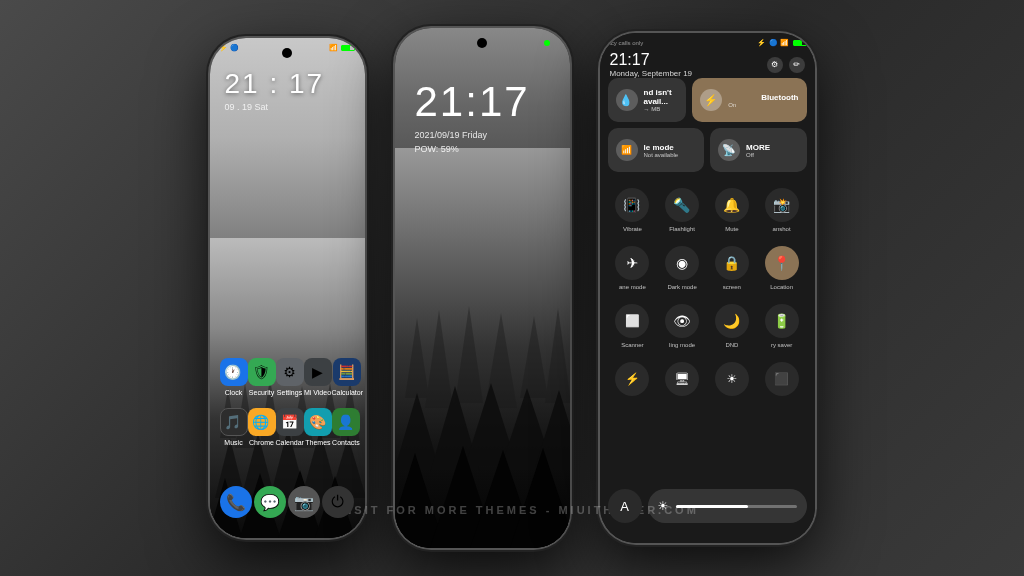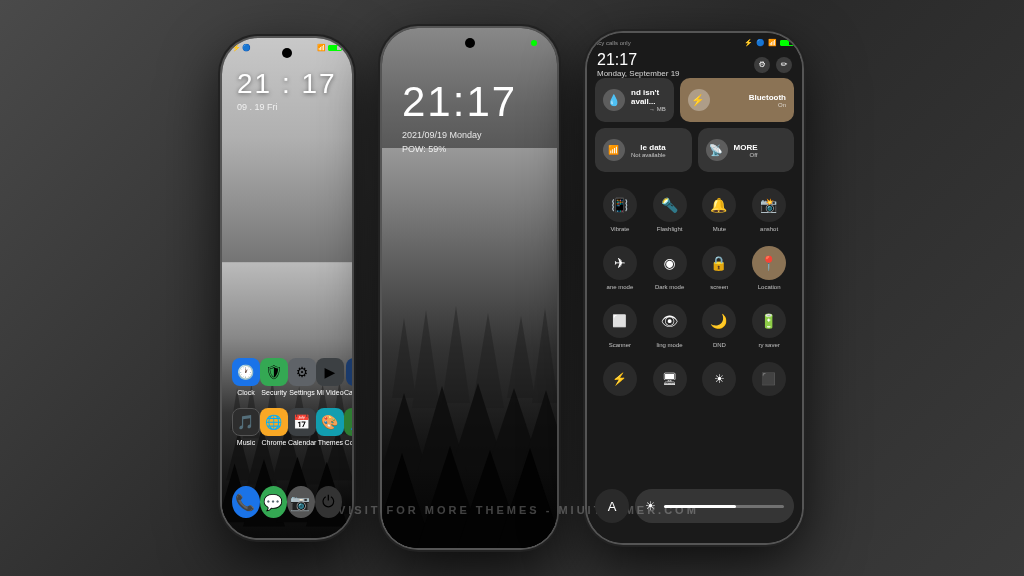--- a/index.html
+++ b/index.html
@@ -35,21 +35,21 @@
       border-radius: 36px;
       background: #111;
       box-shadow: 0 0 0 2px #555, 0 0 0 4px #222, 0 20px 60px rgba(0,0,0,0.8);
       position: relative;
       overflow: hidden;
       display: flex;
       flex-direction: column;
     }
 
     .phone-left {
-      width: 130px;
+      width: 155px;
       height: 500px;
     }
 
     .phone-center {
       width: 175px;
       height: 520px;
     }
 
     .phone-right {
       width: 215px;
@@ -348,21 +348,20 @@
       flex-shrink: 0;
     }
 
     .tile-active .tile-icon {
       background: rgba(255,255,255,0.3);
     }
 
     .tile-text {
       display: flex;
       flex-direction: column;
-      align-items: flex-end;
     }
 
     .tile-title {
       font-size: 8px;
       font-weight: 600;
       color: white;
     }
 
     .tile-sub {
       font-size: 6px;
@@ -528,21 +527,21 @@
       <div class="status-icons">
         <span style="font-size:7px;">📶</span>
         <div class="battery-bar">
             <div class="battery-fill"></div>
           </div>
       </div>
     </div>
 
     <div class="home-clock">
       <div class="home-time">21 : 17</div>
-      <div class="home-date">09 . 19  Fri</div>
+      <div class="home-date">09 . 19  Sat</div>
     </div>
 
     <div class="app-grid">
       <div class="app-row">
         <div class="app-item">
           <div class="app-icon icon-blue">🕐</div>
           <div class="app-label">Clock</div>
         </div>
         <div class="app-item">
           <div class="app-icon icon-green">🛡</div>
@@ -631,21 +630,21 @@
         </g>
       </svg>
     </div>
 
     <div style="position:absolute;top:12px;right:20px;width:6px;height:6px;background:#0f0;border-radius:50%;z-index:20;"></div>
 
     <div class="camera-hole"></div>
 
     <div class="lock-clock">
       <div class="lock-time">21:17</div>
-      <div class="lock-date-info">2021/09/19 Monday</div>
+      <div class="lock-date-info">2021/09/19 Friday</div>
       <div class="lock-date-info">POW: 59%</div>
     </div>
   </div>
 </div>
 
 <div class="phone phone-right">
   <div class="screen control-screen">
 
     <div class="cc-status">
       <span class="cc-emergency">ncy calls only</span>
@@ -684,21 +683,21 @@
           <div class="tile-text">
             <div class="tile-title" style="font-size:8px;color:white;font-weight:600;margin-left:33px;">Bluetooth</div>
             <div class="tile-sub">On</div>
           </div>
         </div>
       </div>
       <div class="tile-row">
         <div class="tile">
           <div class="tile-icon" style="font-size:9px;">📶</div>
           <div class="tile-text">
-            <div class="tile-title">le data</div>
+            <div class="tile-title">le mode</div>
             <div class="tile-sub">Not available</div>
           </div>
         </div>
         <div class="tile">
           <div class="tile-icon">📡</div>
           <div class="tile-text">
             <div class="tile-title">MORE</div>
             <div class="tile-sub">Off</div>
           </div>
         </div>

